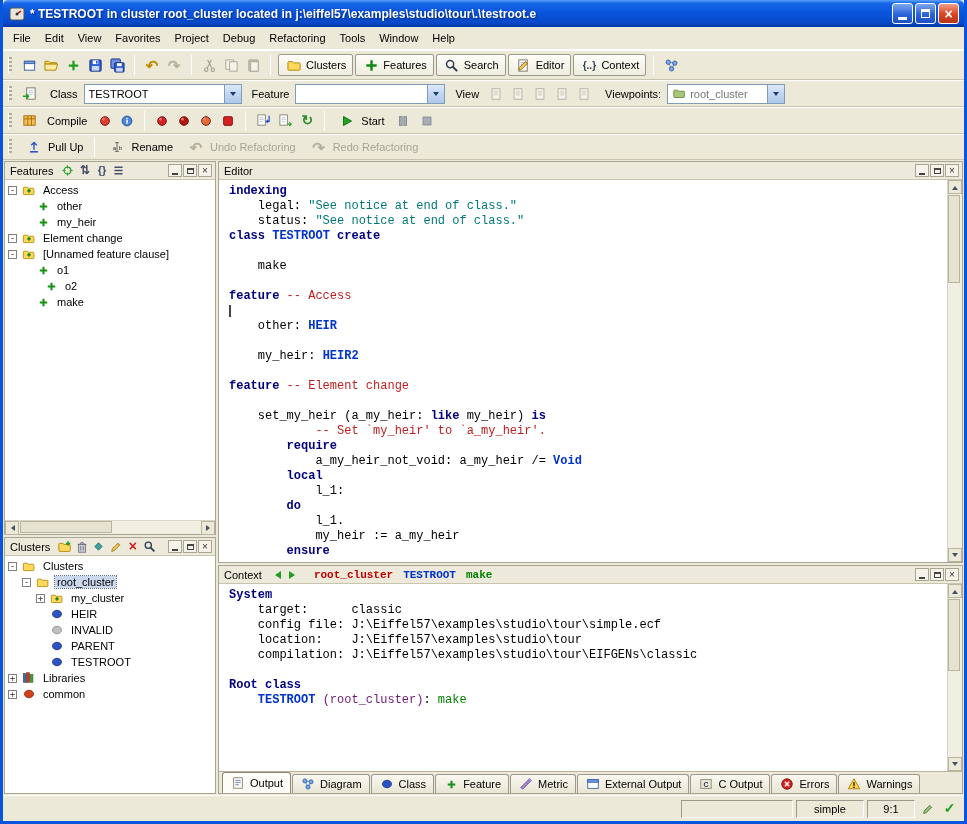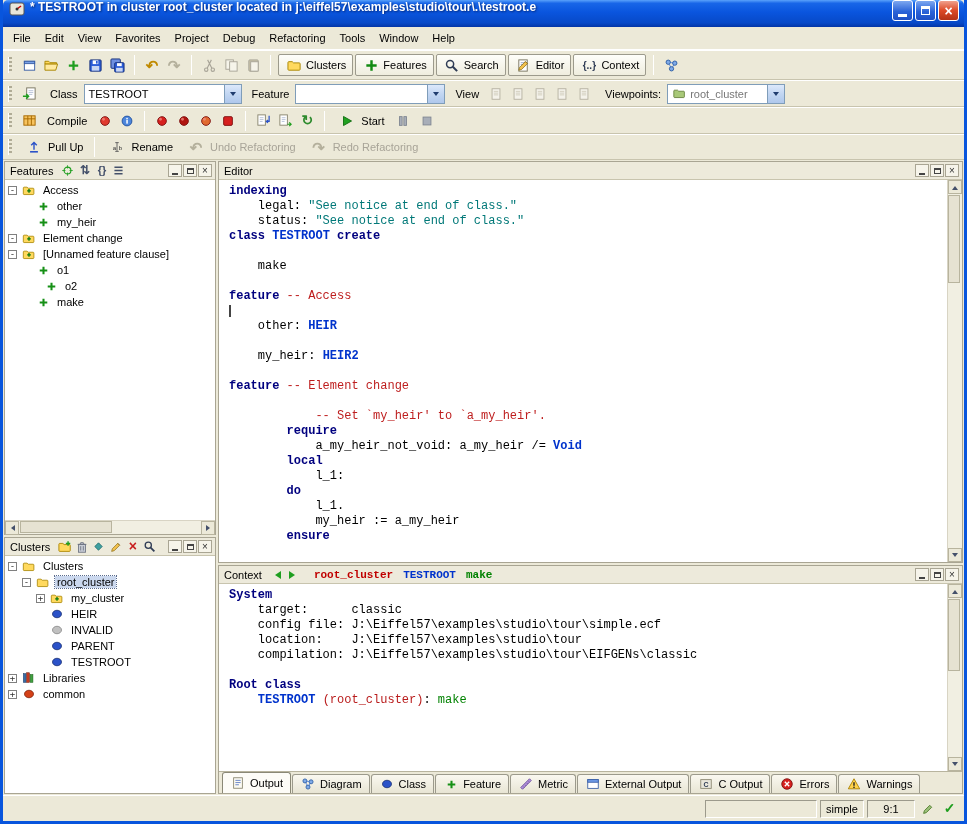--- a/index.html
+++ b/index.html
@@ -1,20 +1,20 @@
 <!DOCTYPE html>
 <html><head>
 <meta charset="utf-8">
 <style>
 *{margin:0;padding:0;box-sizing:border-box}
 html,body{width:967px;height:824px;overflow:hidden}
 body{font-family:"Liberation Sans",sans-serif;font-size:11px;color:#000;background:#ECE9D8}
 .window{width:967px;height:824px;display:flex;flex-direction:column;border-left:3px solid #0855DD;border-right:3px solid #0855DD;border-bottom:3px solid #0855DD;background:#ECE9D8}
 
-.titlebar{flex:0 0 27px;height:27px;background:linear-gradient(180deg,#5AA2FB 0%,#1866E8 12%,#0A55DE 45%,#0749C8 85%,#0335A6 100%);display:flex;align-items:flex-start;padding:0 5px;border-radius:5px 5px 0 0}
+.titlebar{flex:0 0 27px;height:27px;background:linear-gradient(180deg,#5AA2FB 0%,#1866E8 12%,#0A55DE 45%,#0749C8 85%,#0335A6 100%);display:flex;align-items:center;padding:0 5px;border-radius:5px 5px 0 0}
 .appicon{width:18px;height:18px;display:inline-flex;align-items:center;justify-content:center}
 .titletext{color:#fff;font-weight:bold;font-size:12px;text-shadow:1px 1px 2px #00277A;flex:1;white-space:nowrap;overflow:hidden;margin-left:4px}
 .winbtns{display:flex}
 .wbtn{width:21px;height:21px;border-radius:3px;margin-left:2px;display:inline-flex;align-items:center;justify-content:center;border:1px solid #fff}
 .wbtn.min,.wbtn.max{background:linear-gradient(180deg,#7DA7F0,#2B63D8 55%,#1E4FC4)}
 .wbtn.close{background:linear-gradient(180deg,#F0A08C,#DD4A26 50%,#B33316)}
 .g-min{width:9px;height:3px;background:#fff;margin-top:9px}
 .g-max{width:9px;height:9px;border:1px solid #fff;border-top-width:3px}
 .g-x{color:#fff;font-weight:bold;font-size:14px;line-height:1}
 
@@ -79,21 +79,21 @@
 .tri-d{border-top:4.5px solid #44506A;margin-bottom:-2px}
 
 .editorbody,.contextbody{flex:1;display:flex;min-height:0}
 .codearea{flex:1;overflow:hidden;padding:4px 0 0 10px;font-family:"Liberation Mono","DejaVu Sans Mono",monospace;font-size:12px;line-height:15px;background:#fff}
 .codeline{height:15px;white-space:pre}
 .tok-kw{color:#00007F;font-weight:bold}
 .tok-cl{color:#0033CC;font-weight:bold}
 .tok-str{color:#007878}
 .tok-cm{color:#BE1E1E}
 .tok-pl{color:#000}
-.tok-rd{color:#b91c1c}
+.tok-rd{color:#701a75}
 .tok-gr{color:#008200}
 .caret{display:inline-block;width:2px;height:12px;background:#444;vertical-align:middle}
 
 .navarrow{width:0;height:0;border:4.5px solid transparent;margin:0 3px;display:inline-block}
 .navarrow.back{border-right:6.5px solid #1F9E1F}
 .navarrow.fwd{border-left:6.5px solid #1F9E1F}
 .bc{margin-left:10px;font-weight:bold;font-family:"Liberation Mono","DejaVu Sans Mono",monospace;font-size:11px}
 .bc-red{color:#C00000}.bc-blue{color:#0033CC}.bc-green{color:#008200}
 
 .tabrow{flex:0 0 22px;height:22px;display:flex;align-items:flex-end;background:#ECE9D8;border-top:1px solid #B8B49E;padding-left:3px;gap:1px}
@@ -781,20 +781,21 @@
               <div class="codeline"><span class="tok-pl">    make</span></div>
               <div class="codeline"></div>
               <div class="codeline"><span class="tok-kw">feature </span><span class="tok-cm">-- Access</span></div>
               <div class="codeline"><span class="caret"></span></div>
               <div class="codeline"><span class="tok-pl">    other: </span><span class="tok-cl">HEIR</span></div>
               <div class="codeline"></div>
               <div class="codeline"><span class="tok-pl">    my_heir: </span><span class="tok-cl">HEIR2</span></div>
               <div class="codeline"></div>
               <div class="codeline"><span class="tok-kw">feature </span><span class="tok-cm">-- Element change</span></div>
               <div class="codeline"></div>
+              <div class="codeline"><span class="tok-pl">    set_my_heir (a_my_heir: </span><span class="tok-kw">like</span><span class="tok-pl"> my_heir) </span><span class="tok-kw">is</span></div>
               <div class="codeline"><span class="tok-cm">            -- Set `my_heir' to `a_my_heir'.</span></div>
               <div class="codeline"><span class="tok-pl">        </span><span class="tok-kw">require</span></div>
               <div class="codeline"><span class="tok-pl">            a_my_heir_not_void: a_my_heir /= </span><span class="tok-cl">Void</span></div>
               <div class="codeline"><span class="tok-pl">        </span><span class="tok-kw">local</span></div>
               <div class="codeline"><span class="tok-pl">            l_1:</span></div>
               <div class="codeline"><span class="tok-pl">        </span><span class="tok-kw">do</span></div>
               <div class="codeline"><span class="tok-pl">            l_1.</span></div>
               <div class="codeline"><span class="tok-pl">            my_heir := a_my_heir</span></div>
               <div class="codeline"><span class="tok-pl">        </span><span class="tok-kw">ensure</span></div>
             </div>
@@ -936,21 +937,21 @@
             </span>
           </div>
       </div>
 
     </div>
   </div>
 
   <div class="statusbar">
     <span class="sspacer"></span>
     <span class="sfield" style="width:112px"></span>
-    <span class="sfield" style="width:44px">simple</span>
+    <span class="sfield" style="width:68px">simple</span>
     <span class="sfield" style="width:48px">9:1</span>
     <span class="sicon">
         <span class="icon">
           <svg width="14" height="14" viewBox="0 0 16 16" xmlns="http://www.w3.org/2000/svg">
             <path d="M3 13l.8-3L10 3.8 12.2 6 6 12.2z" fill="#9CC07A" stroke="#4E7A2A"></path>
           </svg>
         </span>
       </span>
     <span class="sicon">
         <span class="icon">

